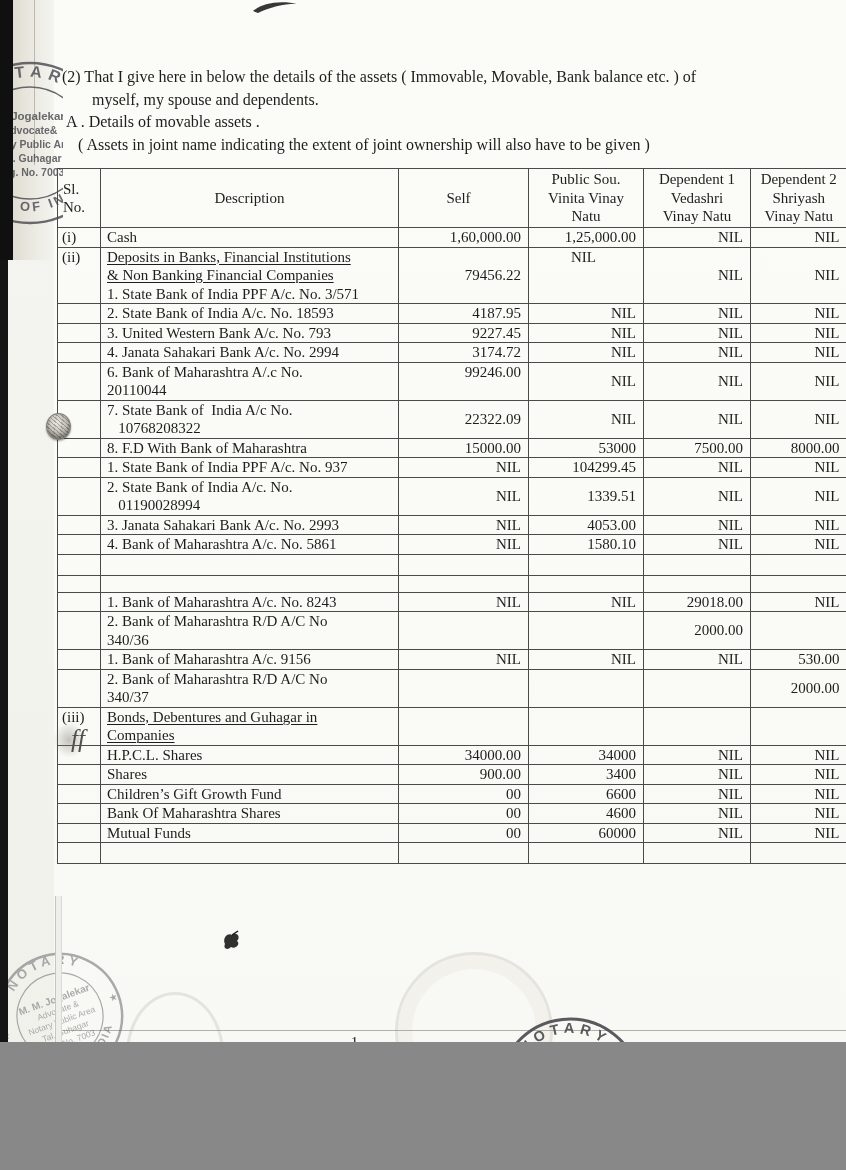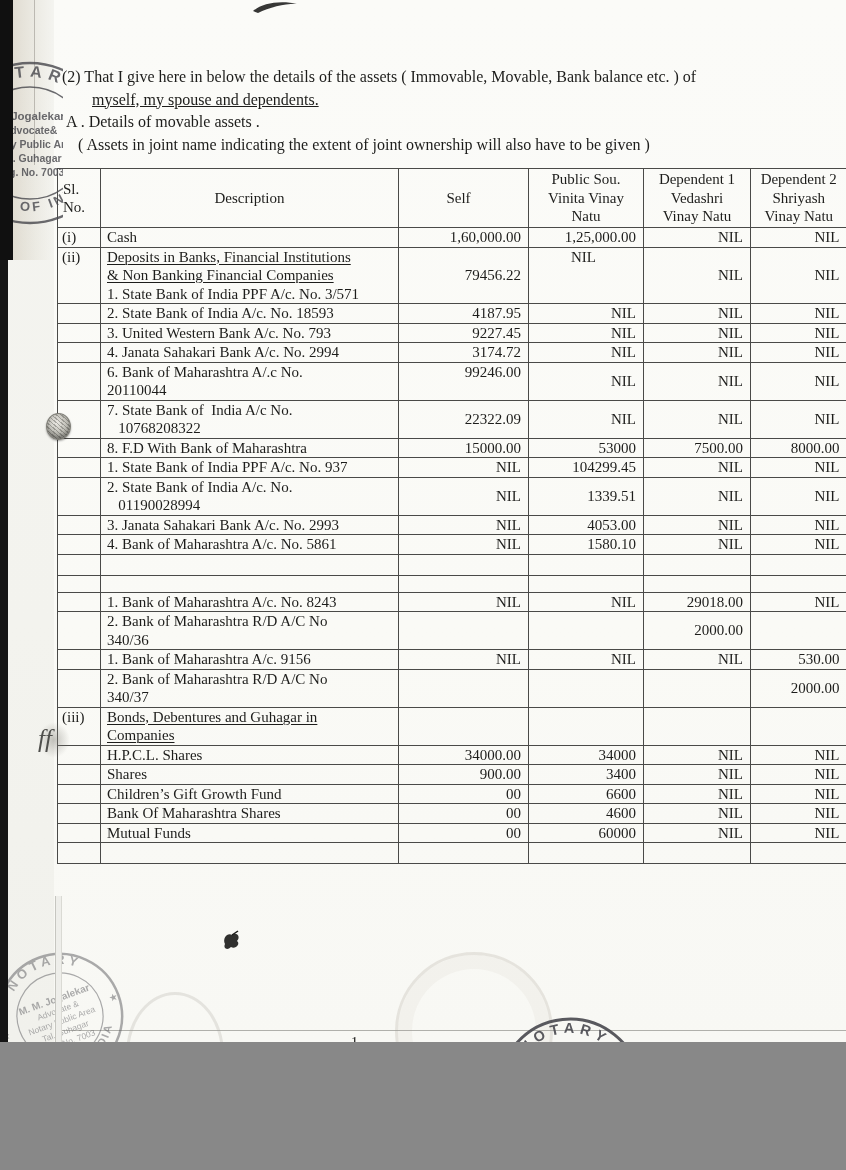--- a/index.html
+++ b/index.html
@@ -18,21 +18,21 @@
   .crease-horiz{position:absolute;left:57px;top:1030px;width:789px;height:1px;background:#9d9d98;opacity:.8;z-index:1;}
   .band-bottom{position:absolute;left:0;top:1156px;width:178px;height:14px;
                background:linear-gradient(180deg,#6a6a66,#1c1c1a 40%,#111);z-index:8;}
   .ghost1{position:absolute;left:395px;top:952px;width:152px;height:152px;border-radius:50%;
           border:3px solid rgba(165,155,142,.22);box-shadow:inset 0 0 0 14px rgba(165,155,142,.07);z-index:1;}
   .ghost2{position:absolute;left:126px;top:992px;width:92px;height:118px;border-radius:50%;
           border:3px solid rgba(150,145,135,.20);z-index:1;}
   
   .intro{position:absolute;left:62px;top:66px;width:720px;font-size:16px;line-height:22.5px;z-index:3;}
   .intro .i1{padding-left:0;}
-  .intro .i2{padding-left:30px;text-decoration:underline;}
+  .intro .i2{padding-left:30px;}
   .intro .i3{padding-left:4px;}
   .intro .i4{padding-left:16px;}
   
   #tblwrap{position:absolute;left:57px;top:168px;z-index:2;}
   table{border-collapse:collapse;table-layout:fixed;width:789px;font-size:15px;line-height:18.5px;color:#1d1d1b;}
   td,th{border:1px solid #4a4a48;padding:0;font-weight:normal;overflow:hidden;}
   tr > *:last-child{border-right:none;}
   thead th{height:58px;vertical-align:middle;text-align:center;}
   th.h-self{text-align:center;padding-right:10px;}
   th.h-sl{text-align:left;padding-left:5px;}
@@ -49,24 +49,24 @@
   #stamp-main{left:488px;top:1008px;color:#4c4c52;opacity:.92;transform:rotate(-6deg);}
   
   .pagenum{position:absolute;left:340px;top:1034px;font-size:15px;letter-spacing:1px;z-index:3;}
   #signature{position:absolute;left:246px;top:1056px;z-index:4;transform:rotate(-4deg);}
   #blot-top{position:absolute;left:250px;top:0;z-index:4;}
   #ink-spot{position:absolute;left:218px;top:929px;z-index:4;}
   .fastener{position:absolute;left:46px;top:413px;width:23px;height:25px;border-radius:50%;z-index:6;
      background:repeating-linear-gradient(40deg,rgba(60,60,55,.35) 0 1px,rgba(0,0,0,0) 1px 3px),
                 radial-gradient(circle at 42% 35%,#eceae4,#b9b8b0 55%,#8d8c85);
      box-shadow:inset 0 -3px 4px rgba(0,0,0,.3),0 1px 2px rgba(0,0,0,.35);border:1px solid #7e7d76;}
-  .scribble{position:absolute;left:38px;top:722px;width:32px;height:36px;z-index:6;
+  .scribble{position:absolute;left:53px;top:722px;width:32px;height:36px;z-index:6;
      font-family:"Liberation Serif",serif;font-style:italic;font-size:25px;color:#4f4f4c;
      background:radial-gradient(ellipse at center,rgba(130,128,120,.45),rgba(130,128,120,0) 70%);
-     text-align:left;line-height:34px;}
+     text-align:right;line-height:34px;}
 </style>
 </head>
 <body>
 
 <div id="page">
 
   <div class="edge-strip"></div>
   <div class="edge-tan"></div>
   <div class="crease-top"></div>
   <div class="ghost1"></div>

